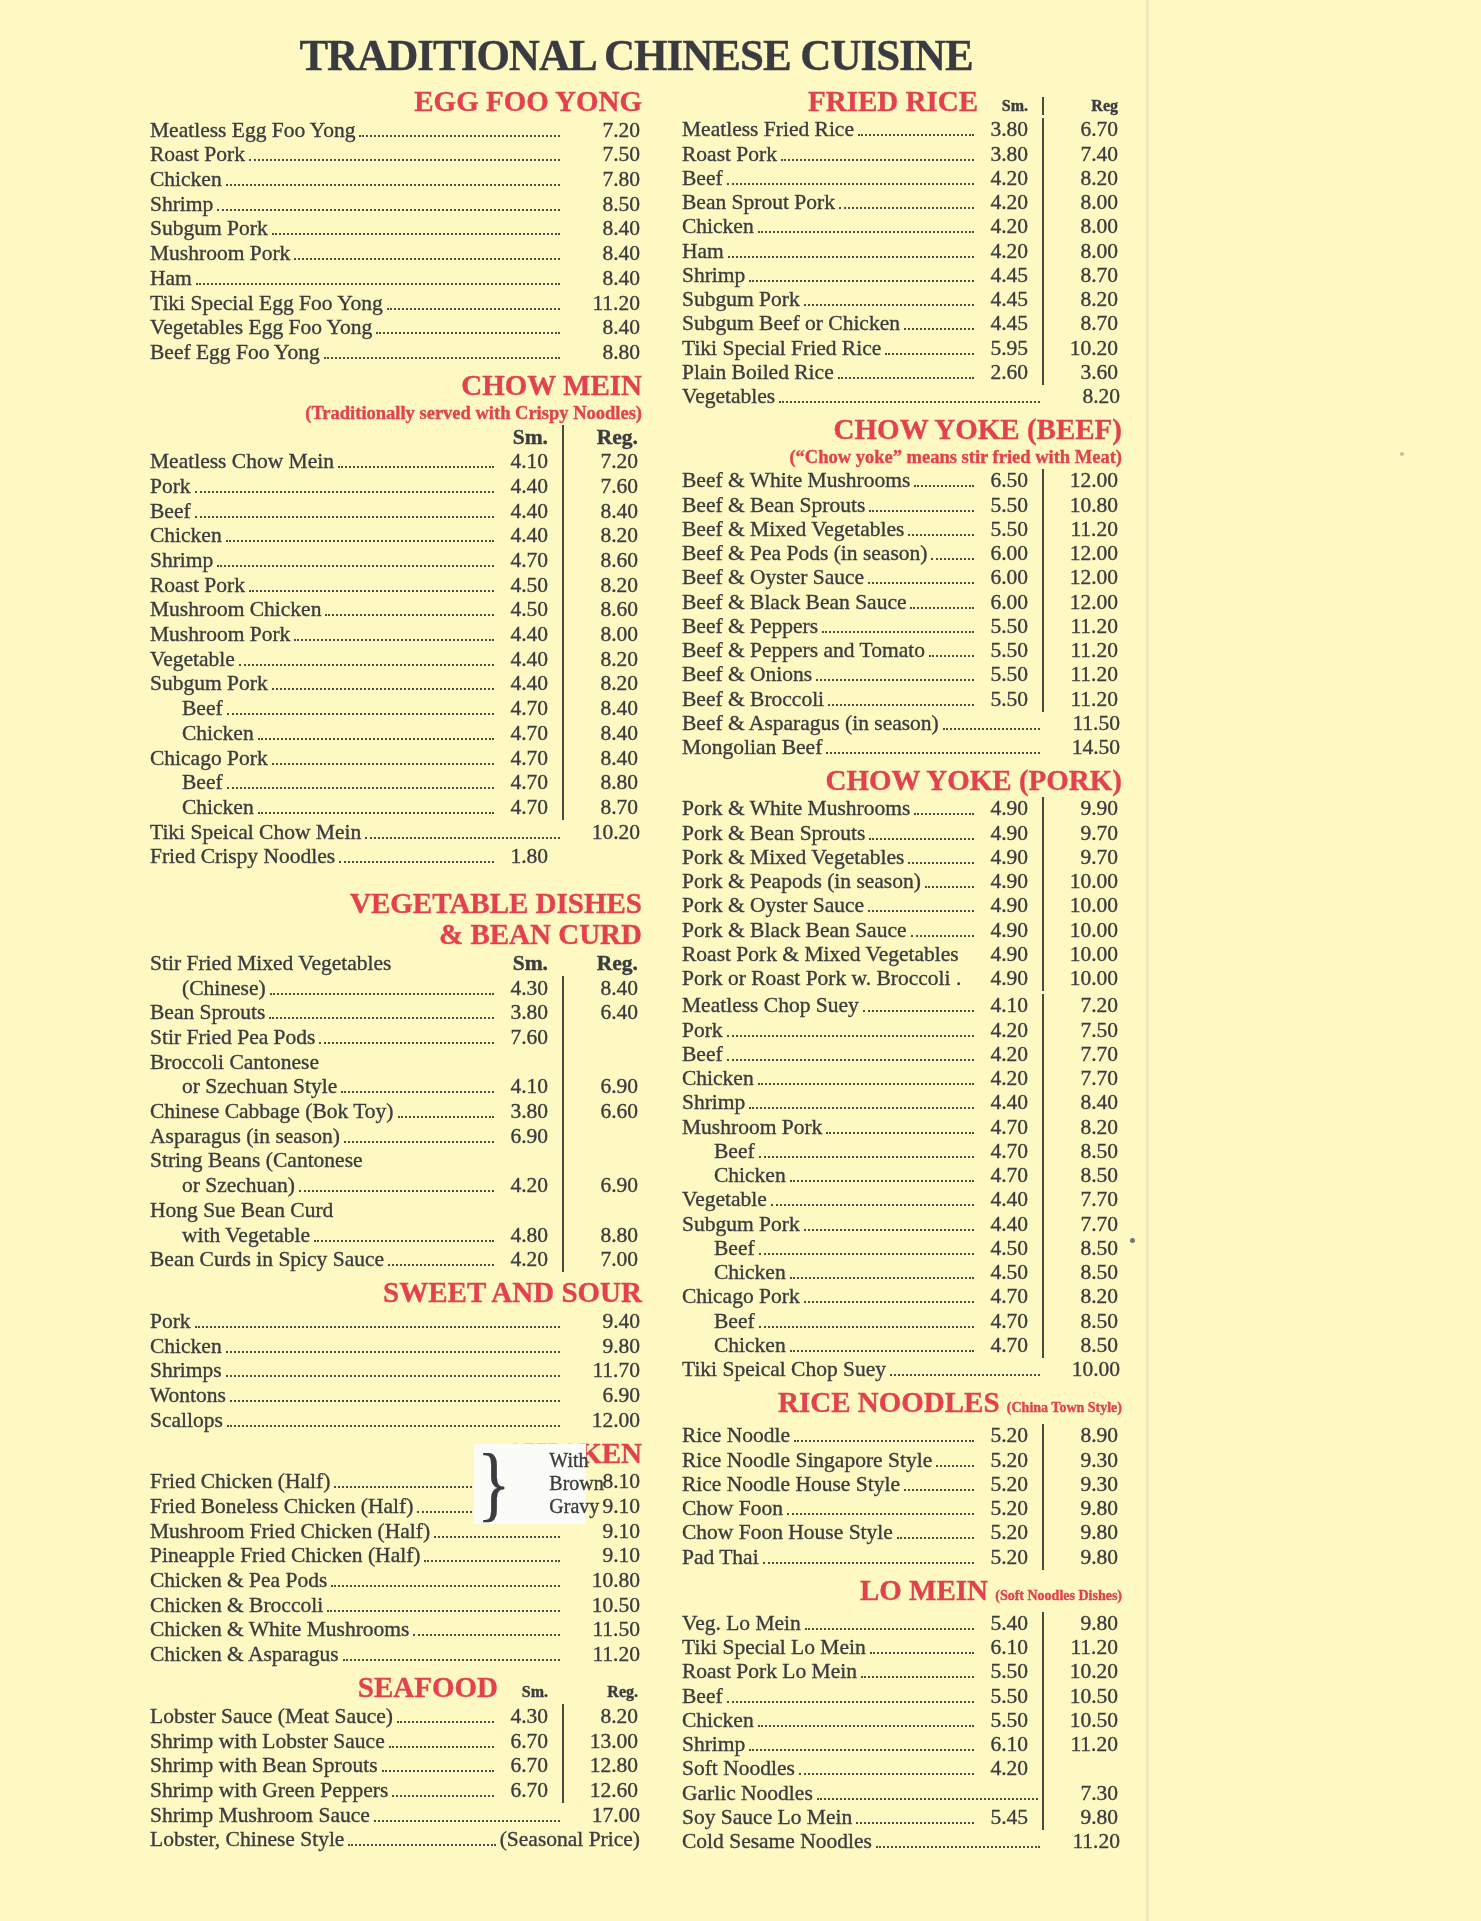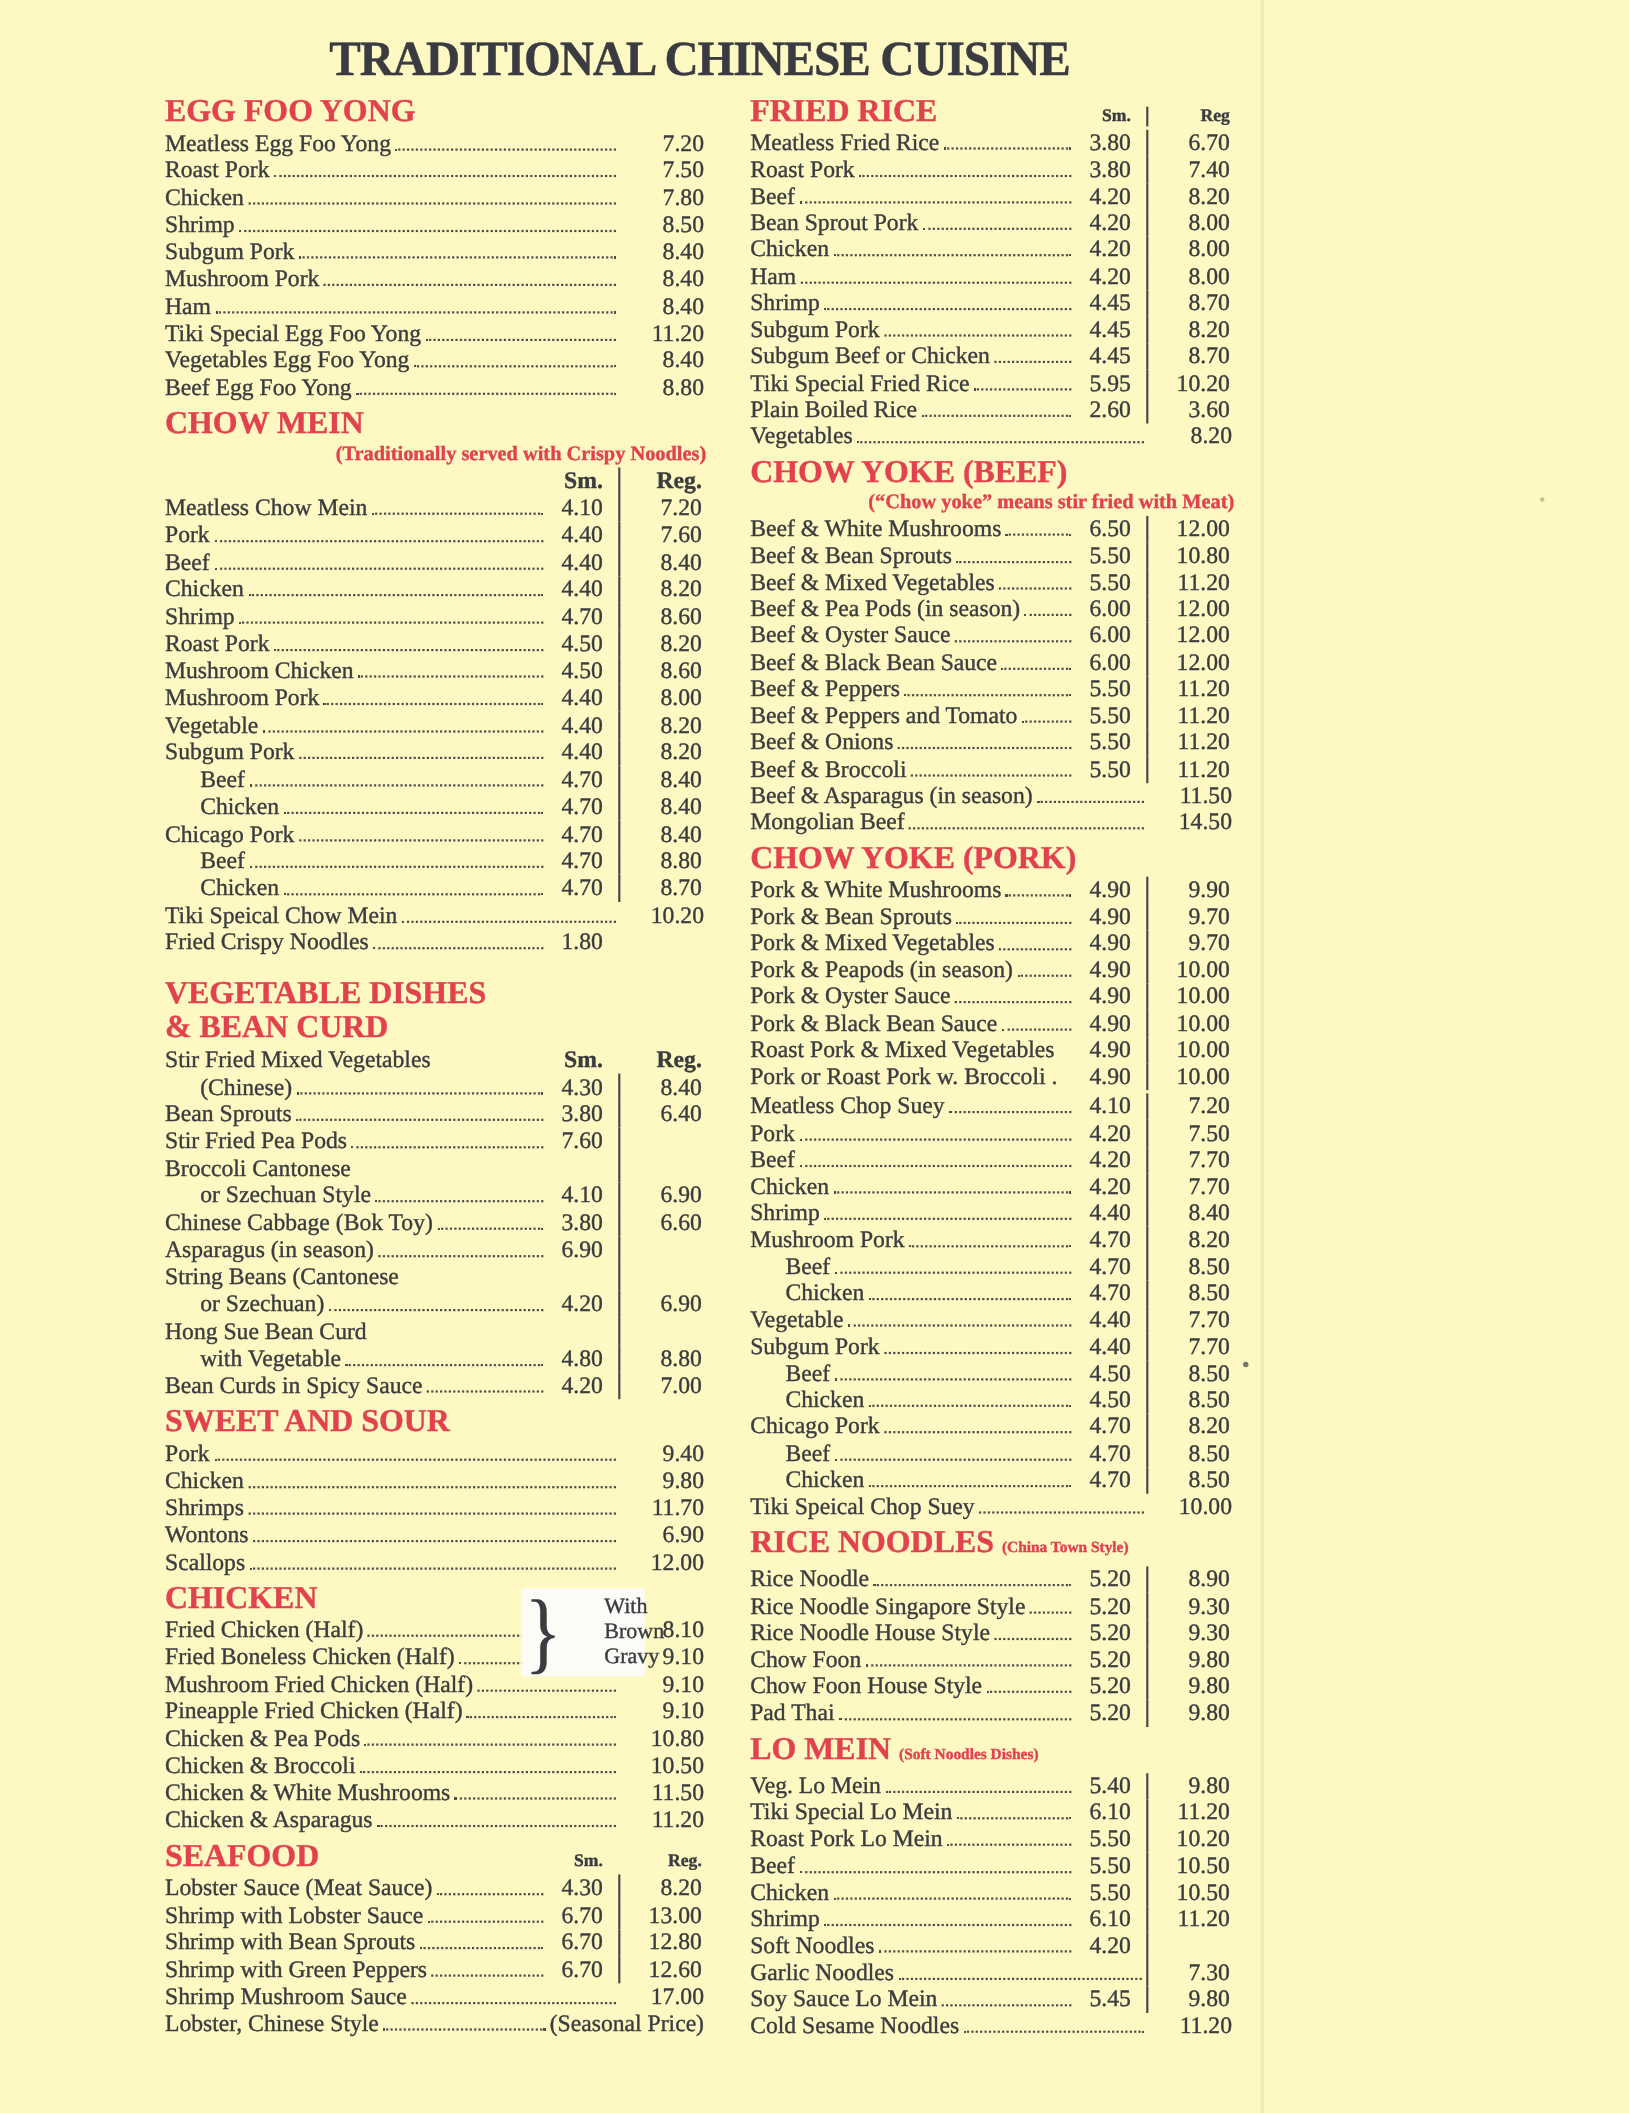--- a/index.html
+++ b/index.html
@@ -17,21 +17,21 @@
     position:absolute; left:150px; top:30px; width:972px;
     text-align:center; font-size:43px; font-weight:bold; color:#3a3b41;
     letter-spacing:-1px; transform:scaleY(1.04); margin:0; white-space:nowrap;
   }
   .content{position:absolute; left:150px; top:84px; display:flex; gap:40px; align-items:flex-start;}
   .col{display:flex; flex-direction:column;}
   .col-left{width:492px; --rh:24.7px;}
   .col-right{width:440px; --rh:24.25px;}
   .section{position:relative; margin-bottom:3px;}
   .sec-head{display:flex; align-items:baseline;}
-  h2{flex:1; margin:1px 0 0 0; text-align:left; font-size:29px; line-height:33px;
+  h2{flex:1; margin:1px 0 0 0; text-align:right; font-size:29px; line-height:33px;
      color:#e2414e; font-weight:bold; letter-spacing:0; white-space:nowrap;}
   h2 .inline-sub{font-size:14px; letter-spacing:0;}
   .h2-line2{margin-top:-2px;}
   .subtitle{text-align:right; font-size:18.5px; line-height:23px; font-weight:bold; color:#e2414e; white-space:nowrap;}
   .row{display:flex; align-items:flex-end; height:var(--rh); font-size:21.5px; white-space:nowrap;}
   .row.indent .label{padding-left:32px;}
   .label{flex:0 0 auto;}
   .dots{flex:1 1 auto; border-bottom:2px dotted #4d4d4a; margin:0 4px 6px 4px; min-width:8px;}
   .dots.hidden{border-bottom:none;}
   .cell{height:100%; display:flex; align-items:flex-end; justify-content:flex-end;}

